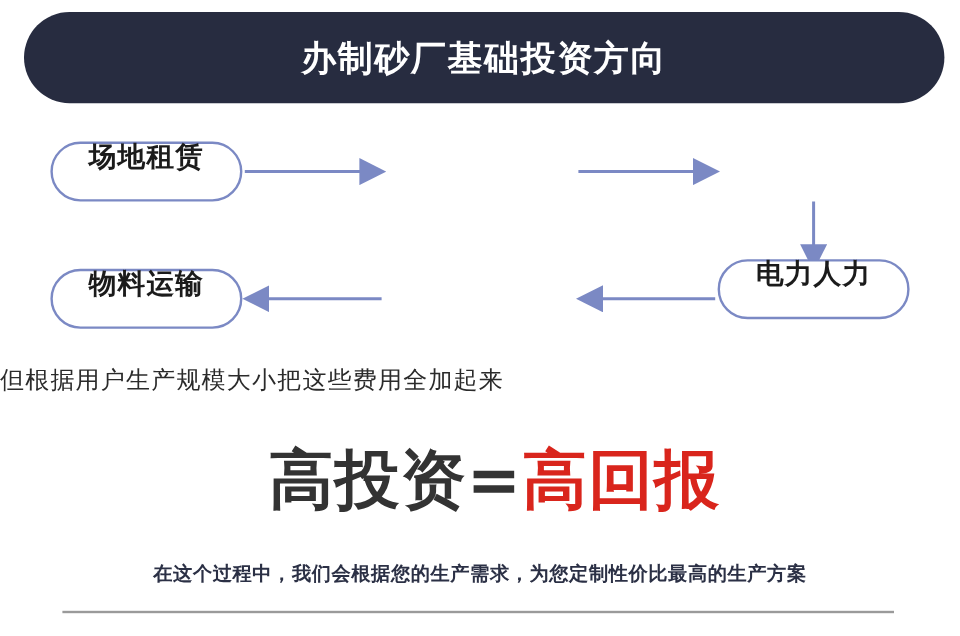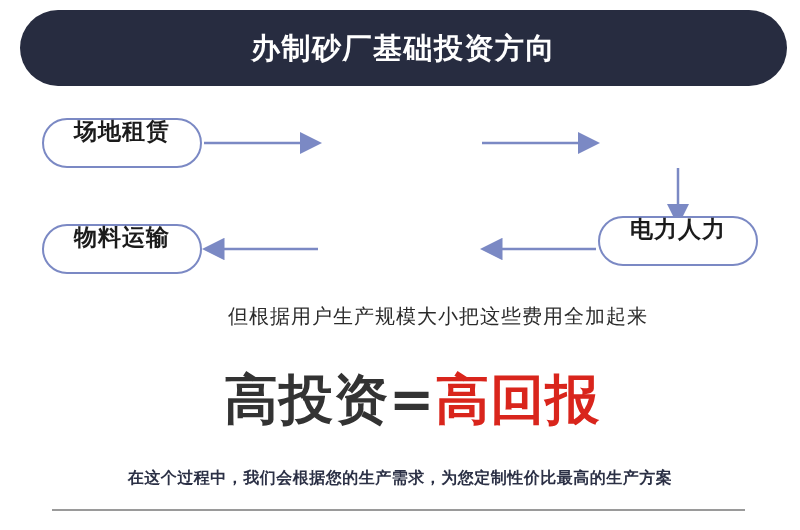--- a/index.html
+++ b/index.html
@@ -86,24 +86,24 @@
     left: 0;
     top: 0;
     width: 800px;
     height: 200px;
     z-index: 1;
   }
 
   
   .desc {
     position: absolute;
-    left: 11px;
+    left: 0;
     top: 302px;
     width: 637px;
-    text-align: right;
+    text-align: left;
   }
   .desc-line {
     font-size: 20px;
     color: #2b2b2b;
     line-height: 29px;
     letter-spacing: 1px;
     font-weight: normal;
   }
 
   

